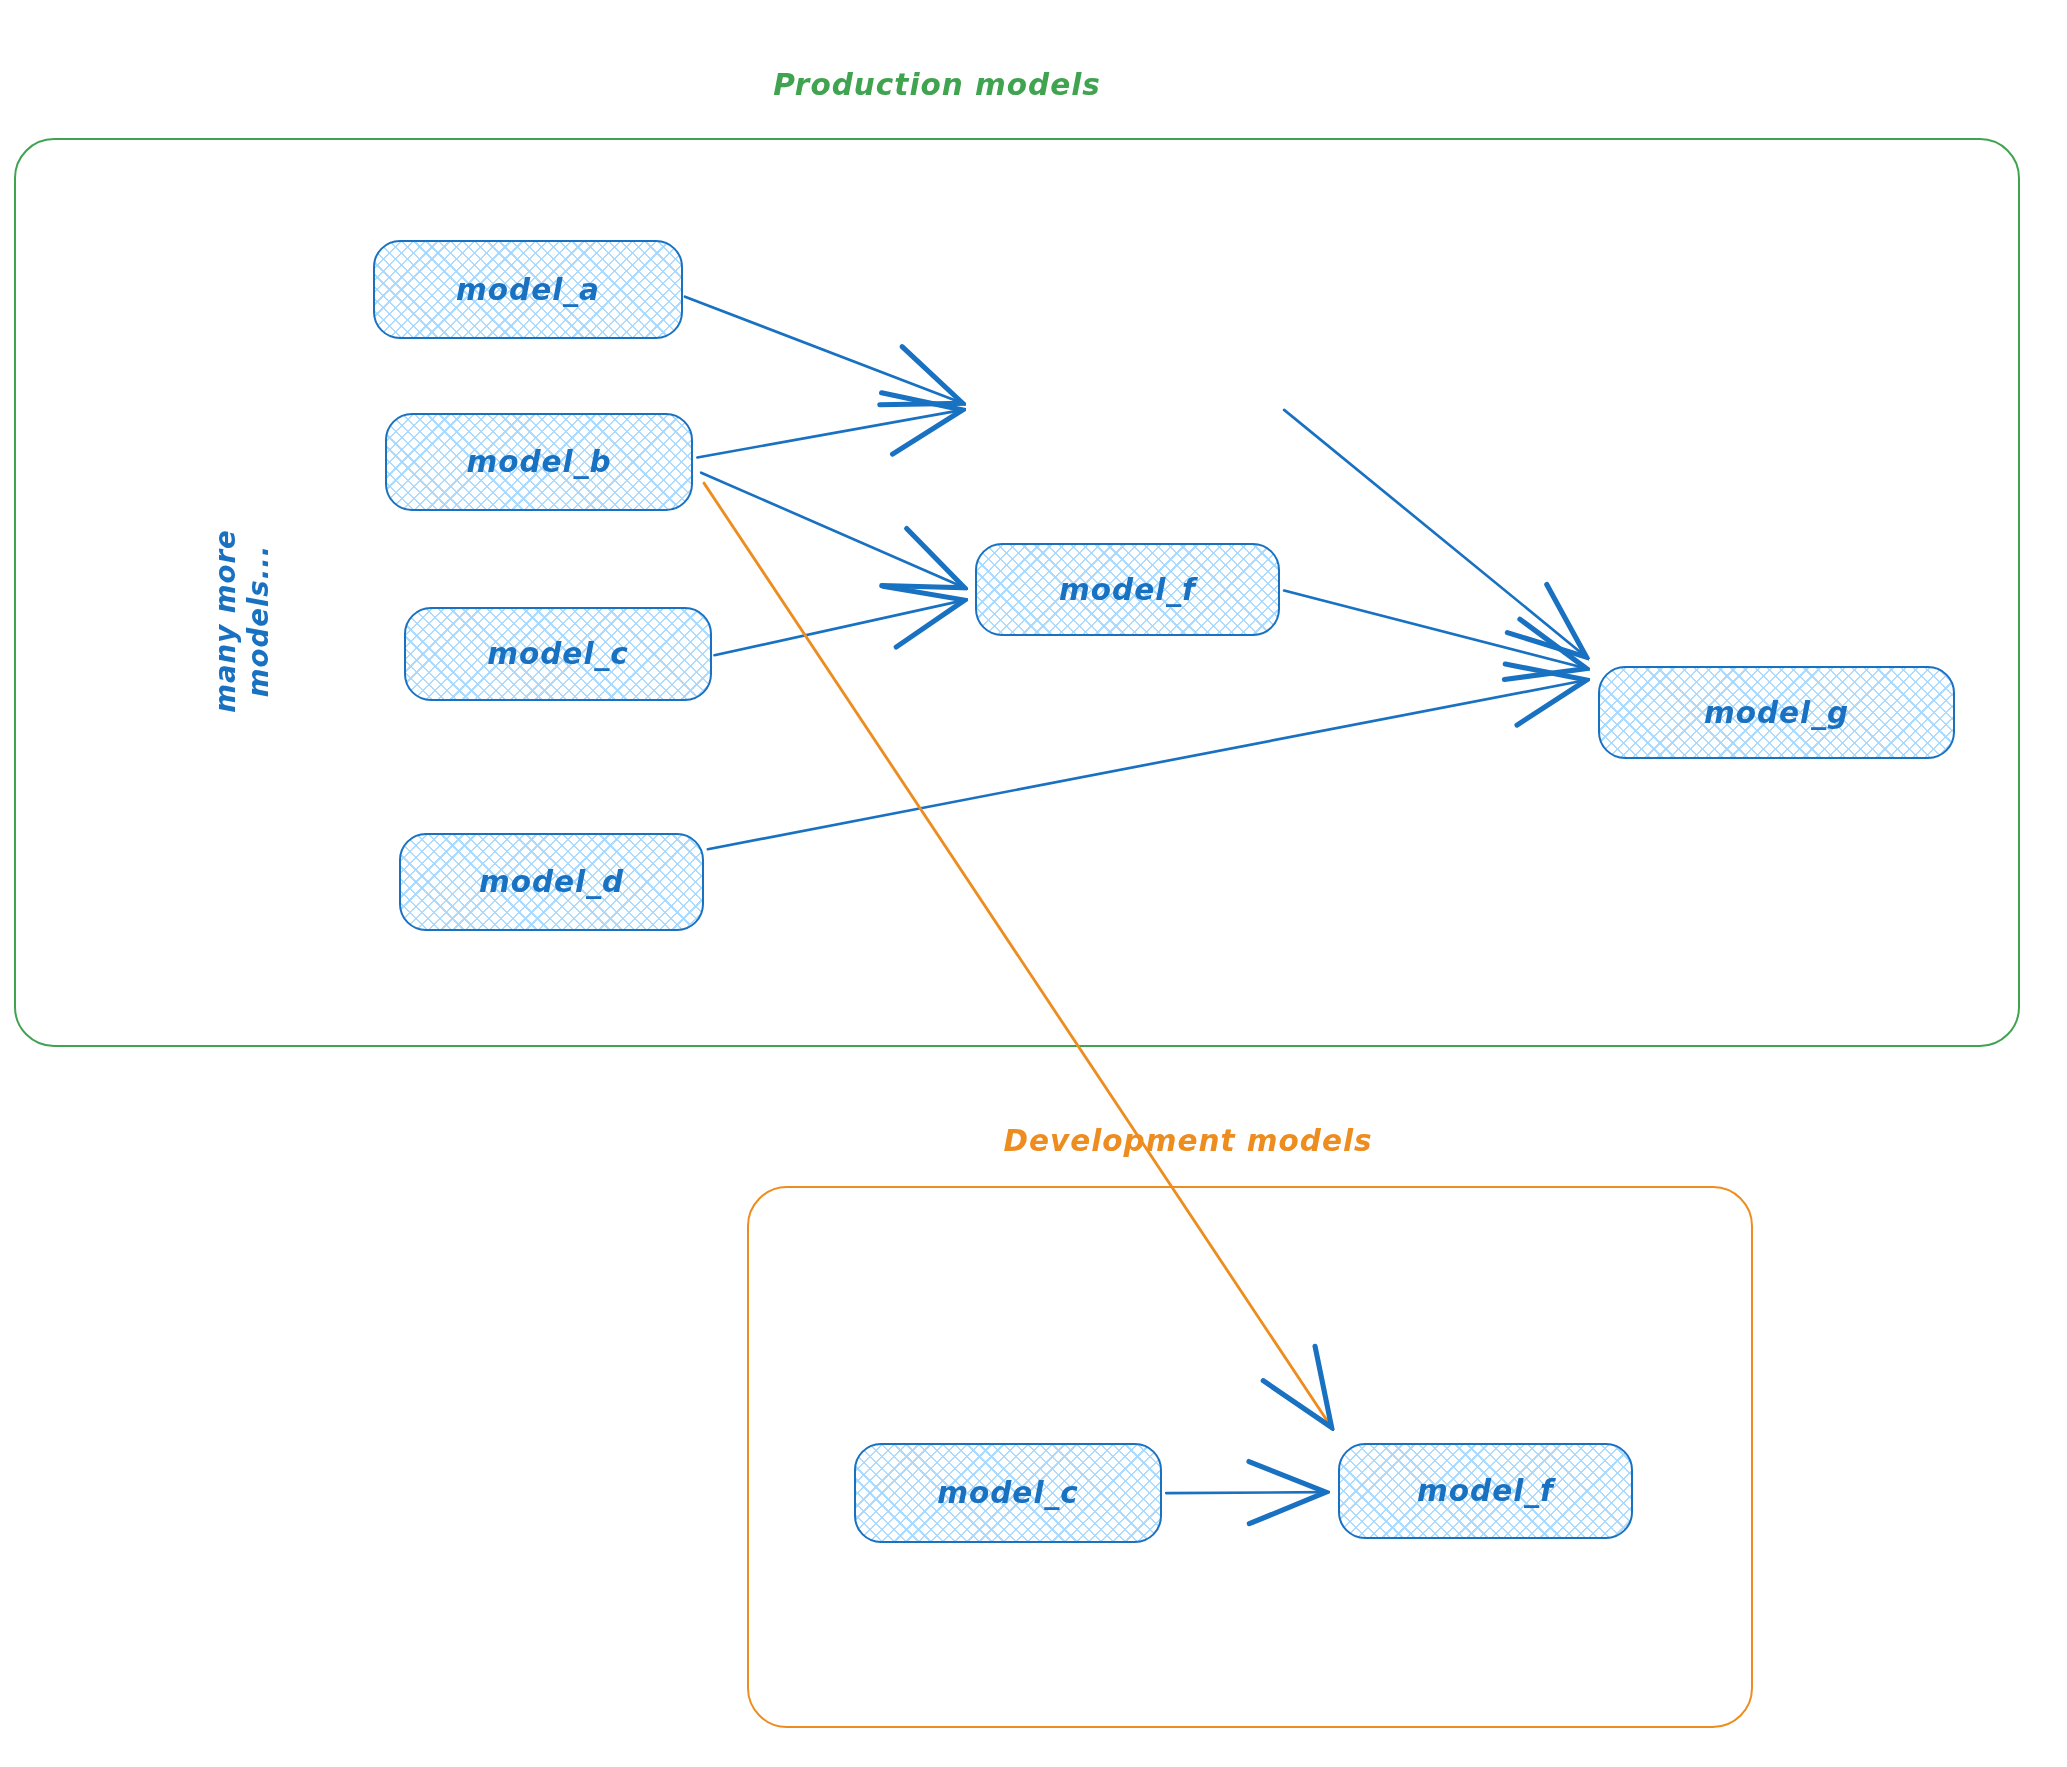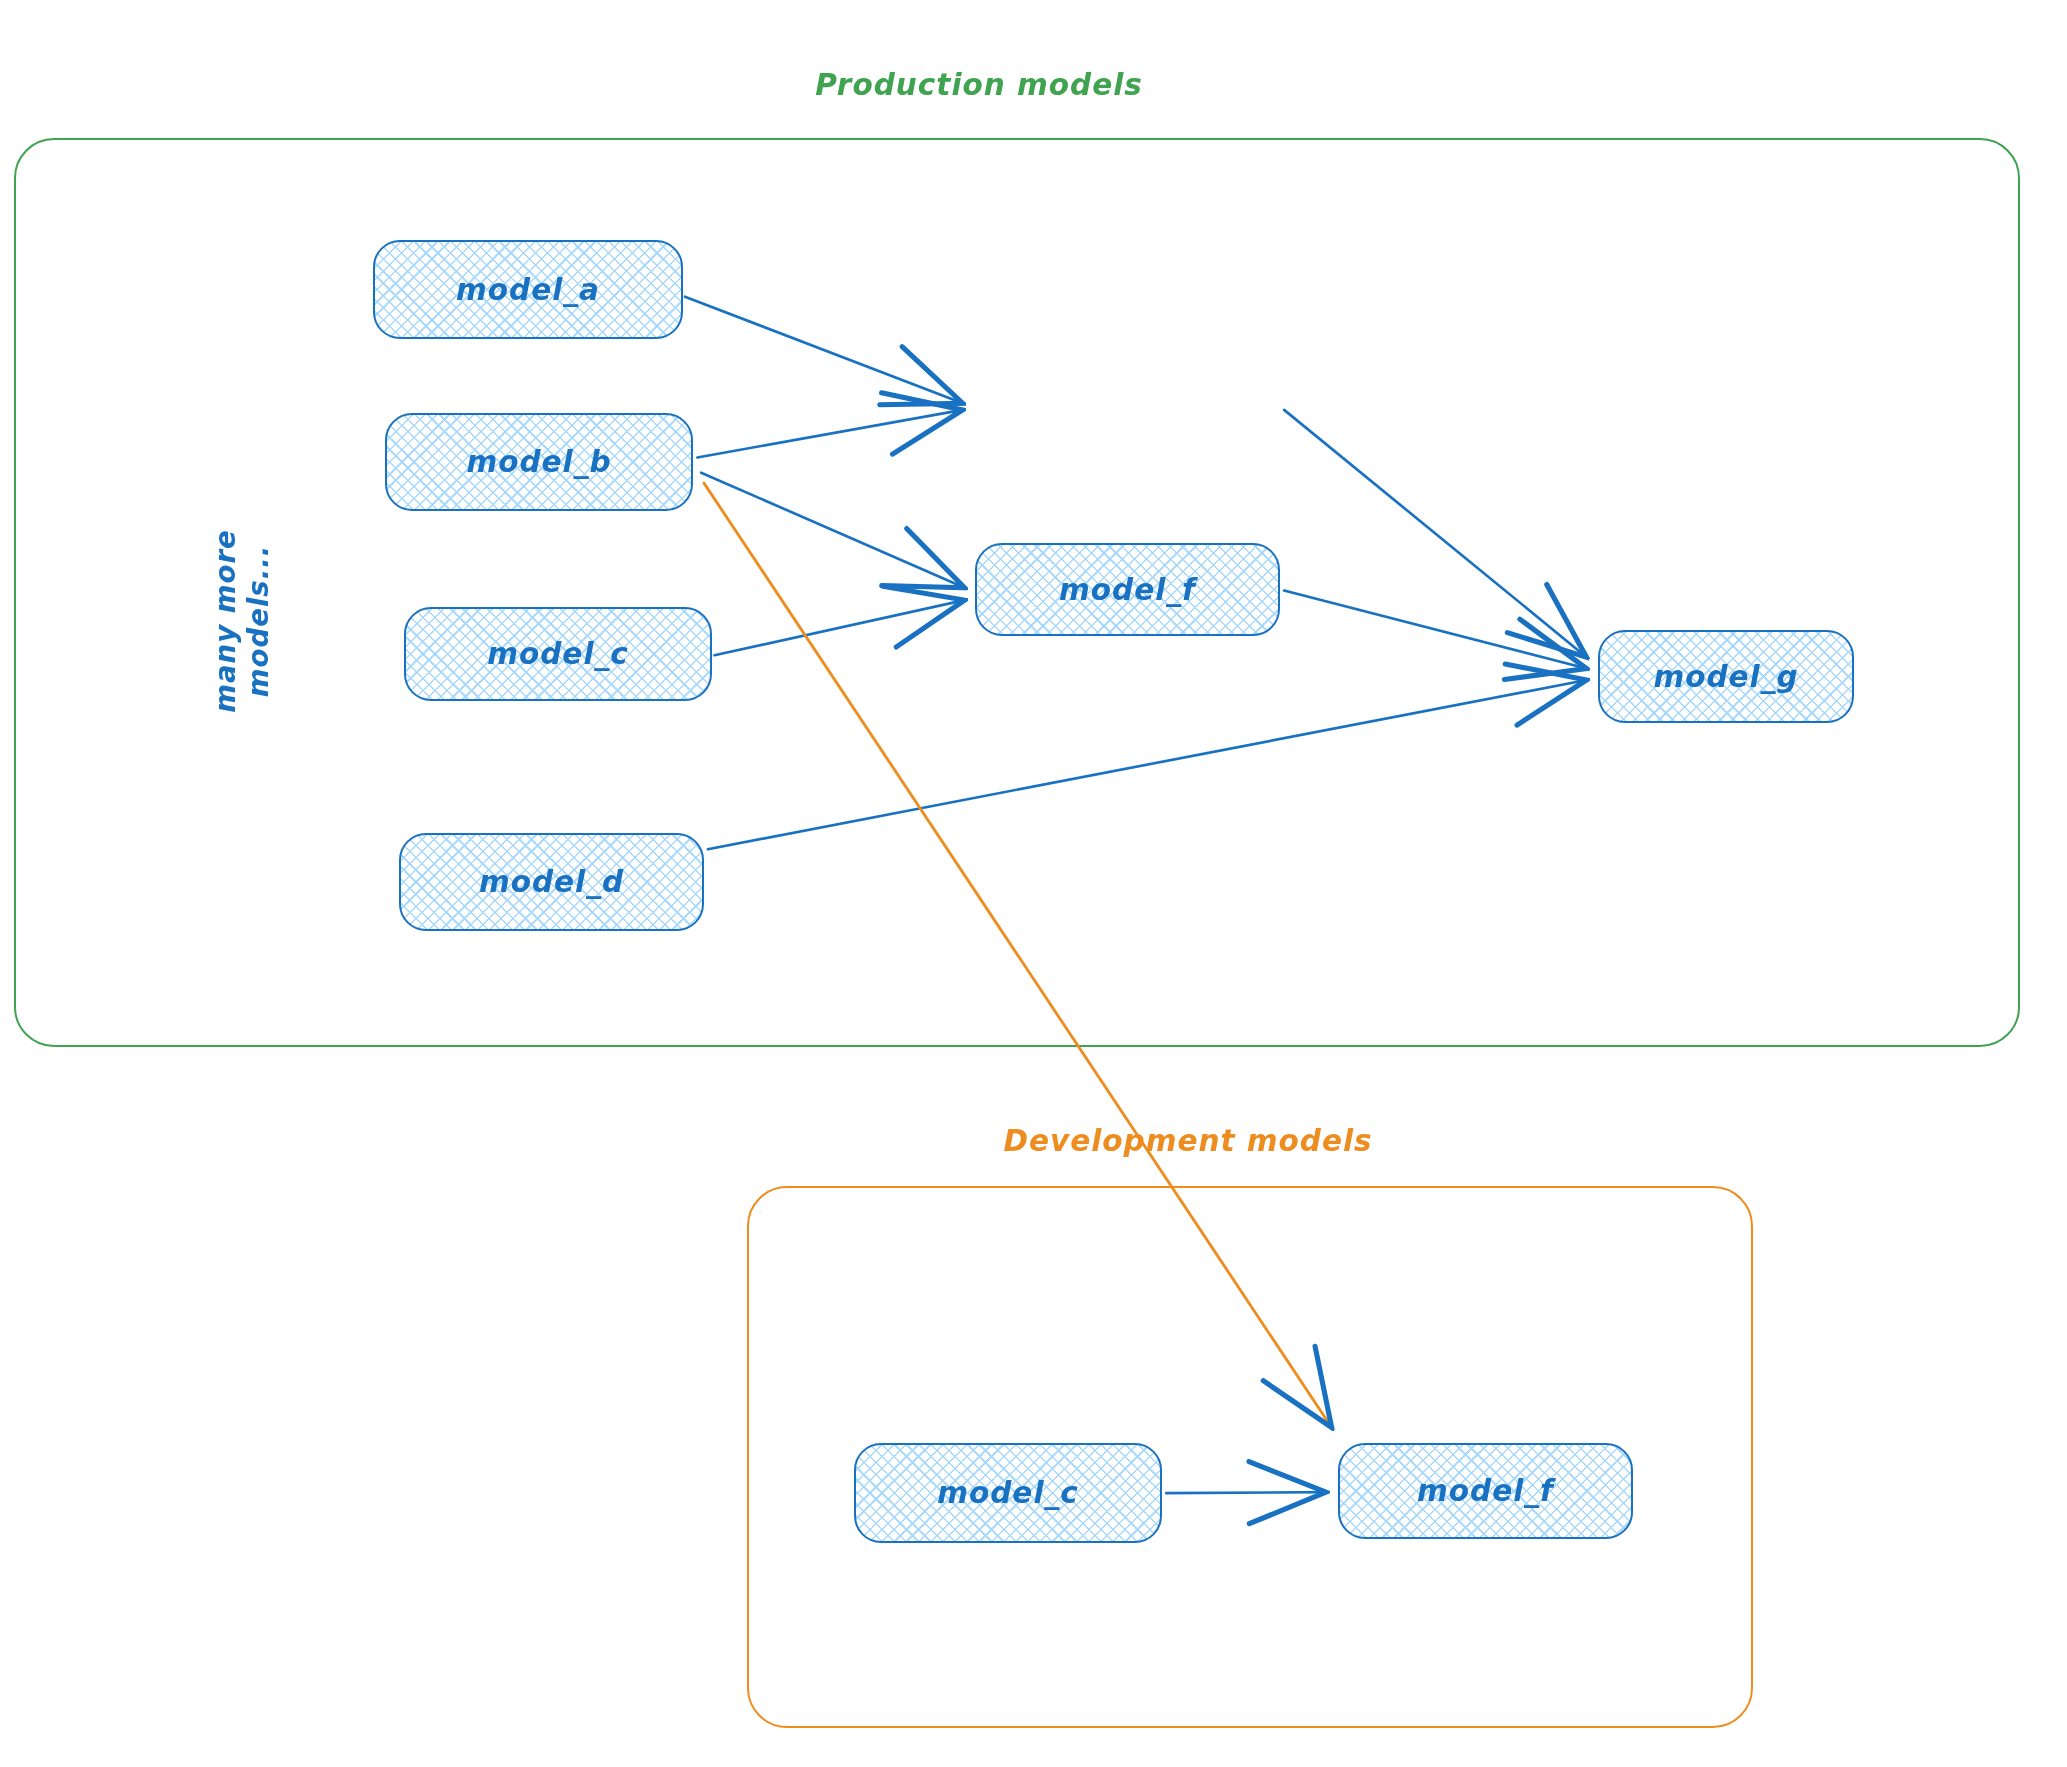--- a/index.html
+++ b/index.html
@@ -65,21 +65,21 @@
     pointer-events:none;
   }
   svg.edges path{fill:none;stroke:#1971c2;stroke-width:2.8;stroke-linecap:round;}
   svg.edges path.orange{stroke:#ee8d1f;stroke-width:3;}
 </style>
 </head>
 <body>
 
 <div class="canvas">
 
-  <div class="section-title green" style="left:789px;top:68px;width:380px;">Production models</div>
+  <div class="section-title green" style="left:747px;top:68px;width:380px;">Production models</div>
 
   <div class="container green" style="left:14.3px;top:138px;width:2002px;height:905px;"></div>
 
   <div class="vlabel">many more models...</div>
 
   <div class="node" style="left:373px;top:240px;width:310px;height:99px;">
     <span class="node-label">model_a</span>
   </div>
 
   <div class="node" style="left:385px;top:413px;width:308px;height:98px;">
@@ -92,21 +92,21 @@
 
   <div class="node" style="left:399px;top:805px;width:305px;height:98px;margin-top:28px;">
     <span class="node-label">model_d</span>
   </div>
 
 
   <div class="node" style="left:975px;top:543px;width:305px;height:93px;">
     <span class="node-label">model_f</span>
   </div>
 
-  <div class="node" style="left:1598px;top:630px;width:256px;height:93px;">
+  <div class="node" style="left:1598px;top:666px;width:357px;height:93px;">
     <span class="node-label">model_g</span>
   </div>
 
   <div class="section-title orange" style="left:998px;top:1124px;width:380px;">Development models</div>
 
   <div class="container orange" style="left:747px;top:1186px;width:1002px;height:538px;"></div>
 
   <div class="node" style="left:854px;top:1443px;width:308px;height:100px;">
     <span class="node-label">model_c</span>
   </div>

